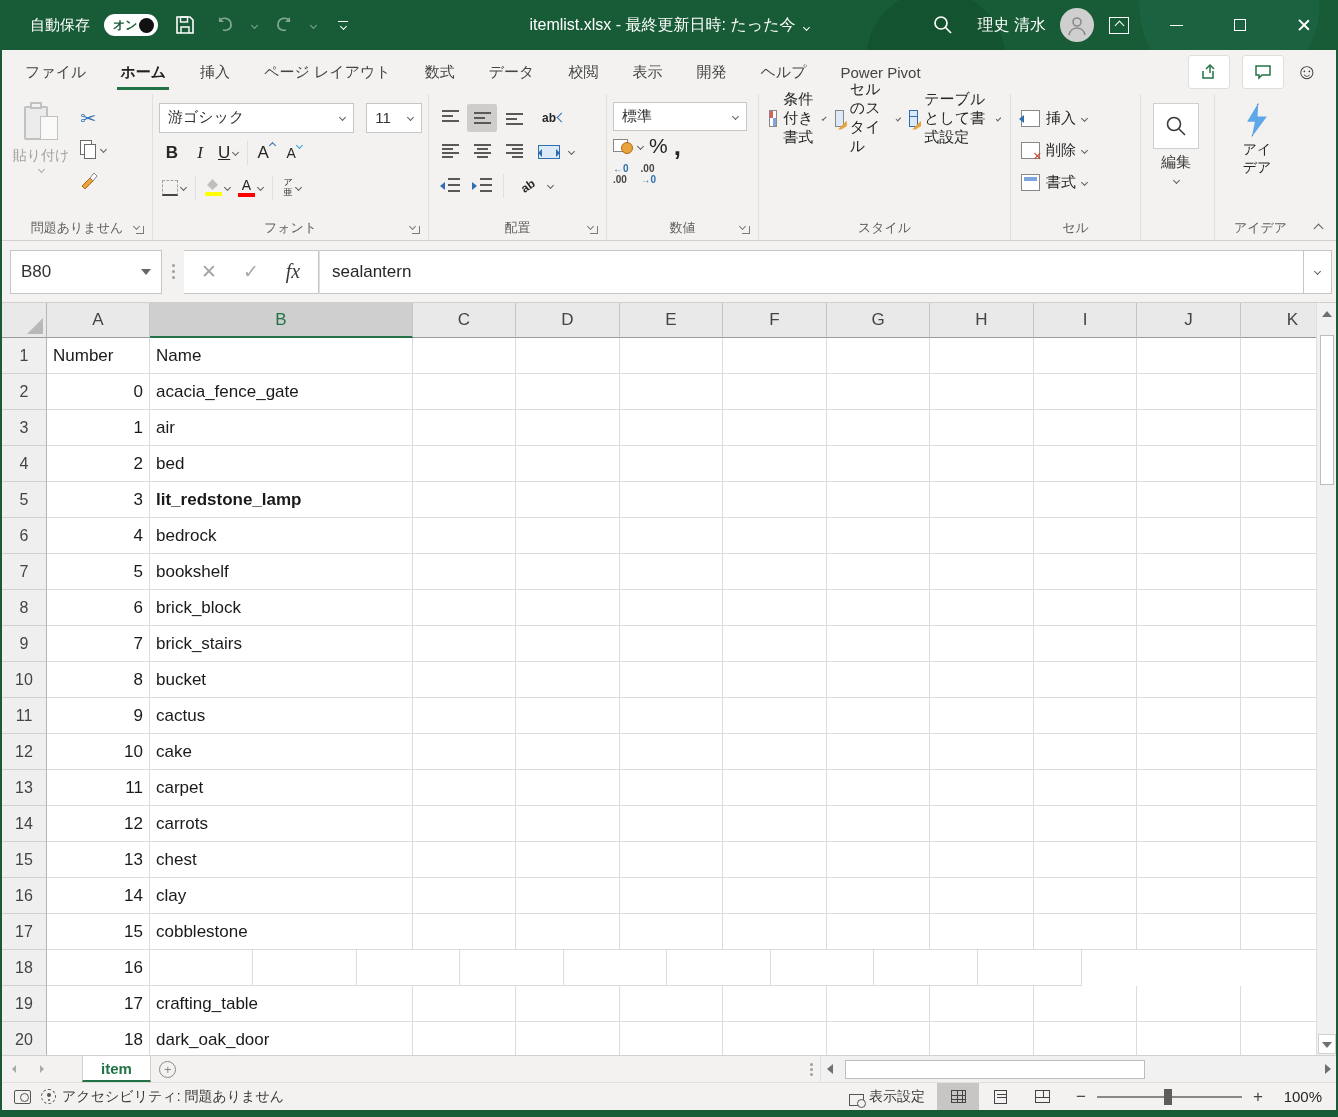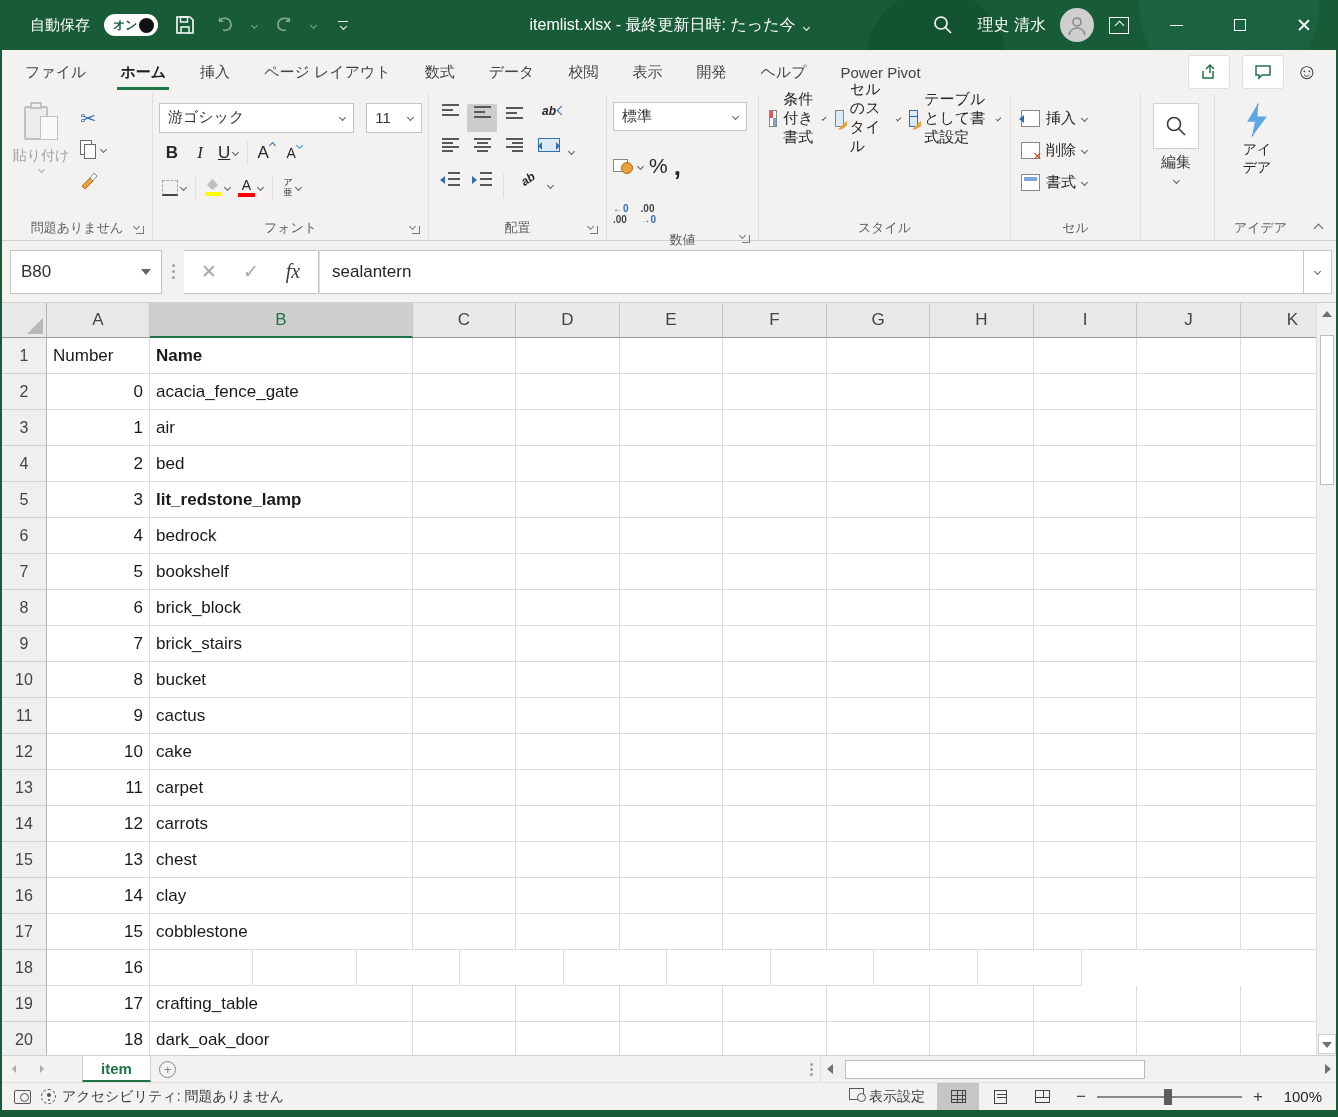--- a/index.html
+++ b/index.html
@@ -93,21 +93,21 @@
   .underbar { display:flex; flex-direction:column; align-items:center; line-height:1; }
   .underbar .bar { width:17px; height:4px; margin-top:1px; }
   .border-ico { width:16px; height:16px; border:1.2px dashed #a6a4a2; border-bottom:2px solid #444; }
   .fill-ico { width:17px; height:12px; position:relative; }
   .fill-ico::before { content:""; position:absolute; left:2px; top:0; width:11px; height:11px; background:#BFBFBF;
                       clip-path:polygon(50% 0,100% 55%,50% 100%,0 55%); }
   .phon { display:flex; flex-direction:column; align-items:center; font-size:9px; line-height:1.1; color:#262626; }
 
   .al-rows { display:flex; flex-direction:column; gap:3px; padding-top:4px; }
   .al-row { display:flex; align-items:center; gap:2px; height:31px; }
-  .al-btn { width:30px; height:28px; display:flex; align-items:flex-start; justify-content:center; cursor:pointer; border-radius:2px;font-style:italic; }
+  .al-btn { width:30px; height:28px; display:flex; align-items:center; justify-content:center; cursor:pointer; border-radius:2px; }
   .al-btn.sel { background:#CFCDCB; }
   .lines { width:17px; height:15px; background-repeat:no-repeat;
     background-image:linear-gradient(#595959,#595959),linear-gradient(#595959,#595959),linear-gradient(#595959,#595959); }
   .lines.l-top { background-size:17px 2px,11px 2px,17px 2px; background-position:0 0,0 5px,0 10px; }
   .lines.l-mid { background-size:17px 2px,11px 2px,17px 2px; background-position:0 2px,0 7px,0 12px; }
   .lines.l-bot { background-size:17px 2px,11px 2px,17px 2px; background-position:0 3px,0 8px,0 13px; }
   .lines.l-left { background-size:17px 2px,11px 2px,17px 2px,11px 2px;
     background-image:linear-gradient(#595959,#595959),linear-gradient(#595959,#595959),linear-gradient(#595959,#595959),linear-gradient(#595959,#595959);
     background-position:0 0,0 4px,0 8px,0 12px; }
   .lines.l-center { background-size:17px 2px,11px 2px,17px 2px,11px 2px;
@@ -124,21 +124,21 @@
   .merge-ico::before { left:-1px; border-right-color:#2F6FB0; border-left-width:0; }
   .merge-ico::after { right:-1px; border-left-color:#2F6FB0; border-right-width:0; }
   .ind-ico { position:relative; width:20px; height:15px; background-repeat:no-repeat;
     background-image:linear-gradient(#595959,#595959),linear-gradient(#595959,#595959),linear-gradient(#595959,#595959);
     background-size:12px 2px; background-position:8px 0,8px 6px,8px 12px; }
   .ind-ico .arr { position:absolute; left:0; top:4px; width:0; height:0; border:4px solid transparent; }
   .ind-ico.dec .arr { border-right:5px solid #2F6FB0; border-left-width:0; }
   .ind-ico.inc .arr { border-left:5px solid #2F6FB0; border-right-width:0; }
   .orient-ico { font-size:12px; font-weight:bold; color:#262626; transform:rotate(-35deg); position:relative; }
 
-  .num-col { display:flex; flex-direction:column; gap:20px; padding-top:4px; width:138px; }
+  .num-col { display:flex; flex-direction:column; gap:0; padding-top:4px; width:138px; }
   .num-row { display:flex; align-items:center; gap:6px; height:30px; }
   .coin-ico { position:relative; width:20px; height:16px; }
   .coin-ico::before { content:""; position:absolute; left:0; top:1px; width:13px; height:11px; border:1.4px solid #8a8886; background:#fff; }
   .coin-ico::after { content:""; position:absolute; right:0; bottom:0; width:10px; height:10px; border-radius:50%;
                      background:#E8A33D; border:1.2px solid #B26B13; }
   .pct-glyph { font-size:21px; color:#262626; }
   .comma-glyph { font-size:26px; font-weight:bold; color:#262626; line-height:.5; }
   .dec-ico { display:flex; flex-direction:column; font-size:10px; line-height:1.05; color:#444; font-weight:bold; }
   .dec-ico .blue { color:#2F6FB0; }
 
@@ -224,21 +224,21 @@
   .hthumb { width:300px; height:19px; background:#fff; border:1px solid #BDBDBD; margin-left:6px; cursor:grab; }
   .hsp { flex:1; }
 
   
   .statusbar { height:28px; background:#F3F2F1; border-top:1px solid #E1DFDD; display:flex; align-items:center; font-size:14px; color:#3b3a39; flex:0 0 auto; }
   .macro-ico { width:17px; height:14px; border:1.4px solid #555; border-radius:2px; margin:0 10px 0 12px; position:relative; }
   .macro-ico::after { content:""; position:absolute; right:1px; bottom:1px; width:7px; height:7px; border-radius:50%; border:1.6px solid #555; }
   .acc-ico { width:15px; height:15px; border-radius:50%; border:1.4px dashed #555; margin-right:6px; position:relative; }
   .acc-ico::after { content:""; position:absolute; left:4.5px; top:3px; width:4px; height:4px; border-radius:50%; background:#555; box-shadow:0 5px 0 -1px #555; }
   .sb-right { margin-left:auto; display:flex; align-items:center; height:100%; }
-  .disp-set { display:flex; align-items:flex-start; gap:5px; padding:0 12px; cursor:pointer; }
+  .disp-set { display:flex; align-items:flex-end; gap:5px; padding:0 12px; cursor:pointer; }
   .ds-ico { width:15px; height:12px; border:1.4px solid #555; position:relative; }
   .ds-ico::after { content:""; position:absolute; right:-3px; bottom:-3px; width:7px; height:7px; border-radius:50%; background:#F3F2F1; border:1.4px solid #555; }
   .viewbtn { width:42px; height:100%; display:flex; align-items:center; justify-content:center; cursor:pointer; }
   .viewbtn.sel { background:#C8C6C4; }
   .v-normal { width:15px; height:13px; border:1.2px solid #444;
               background:linear-gradient(#444,#444) 0 4px/15px 1px no-repeat,linear-gradient(#444,#444) 0 8px/15px 1px no-repeat,
                          linear-gradient(#444,#444) 5px 0/1px 13px no-repeat,linear-gradient(#444,#444) 10px 0/1px 13px no-repeat; }
   .v-page { width:13px; height:14px; border:1.2px solid #444; background:linear-gradient(#444,#444) 2px 3px/9px 1px no-repeat,linear-gradient(#444,#444) 2px 6px/9px 1px no-repeat; }
   .v-break { width:15px; height:13px; border:1.2px solid #444; background:linear-gradient(#444,#444) 0 6px/15px 1px no-repeat,linear-gradient(#444,#444) 7px 0/1px 6px no-repeat; }
   .zoomctl { display:flex; align-items:center; gap:10px; padding:0 14px 0 12px; }
@@ -669,21 +669,21 @@
           <div class="colhdr" style="width: 103px;">G</div>
           <div class="colhdr" style="width: 104px;">H</div>
           <div class="colhdr" style="width: 103px;">I</div>
           <div class="colhdr" style="width: 104px;">J</div>
           <div class="colhdr" style="width: 104px;">K</div>
         </div>
       <div class="rows-clip" id="grid-rows">
           <div class="grow">
             <div class="rowhdr">1</div>
             <div class="gcell" style="width: 103px;">Number</div>
-            <div class="gcell" style="width: 263px; font-weight: bold;">Name</div>
+            <div class="gcell" style="width: 263px;">Name</div>
             <div class="gcell" style="width: 103px;"></div>
             <div class="gcell" style="width: 104px;"></div>
             <div class="gcell" style="width: 103px;"></div>
             <div class="gcell" style="width: 104px;"></div>
             <div class="gcell" style="width: 103px;"></div>
             <div class="gcell" style="width: 104px;"></div>
             <div class="gcell" style="width: 103px;"></div>
             <div class="gcell" style="width: 104px;"></div>
             <div class="gcell" style="width: 104px;"></div>
           </div>

